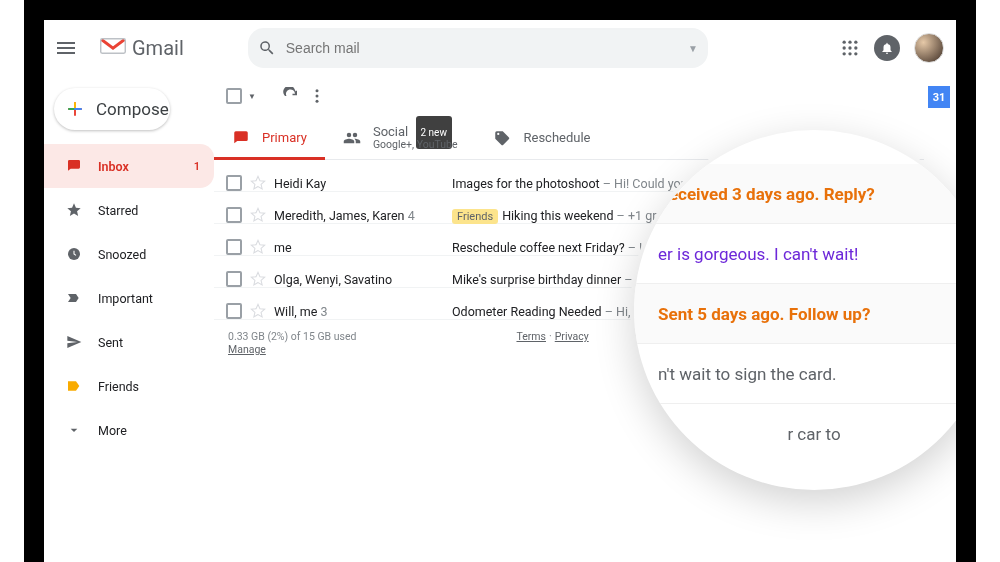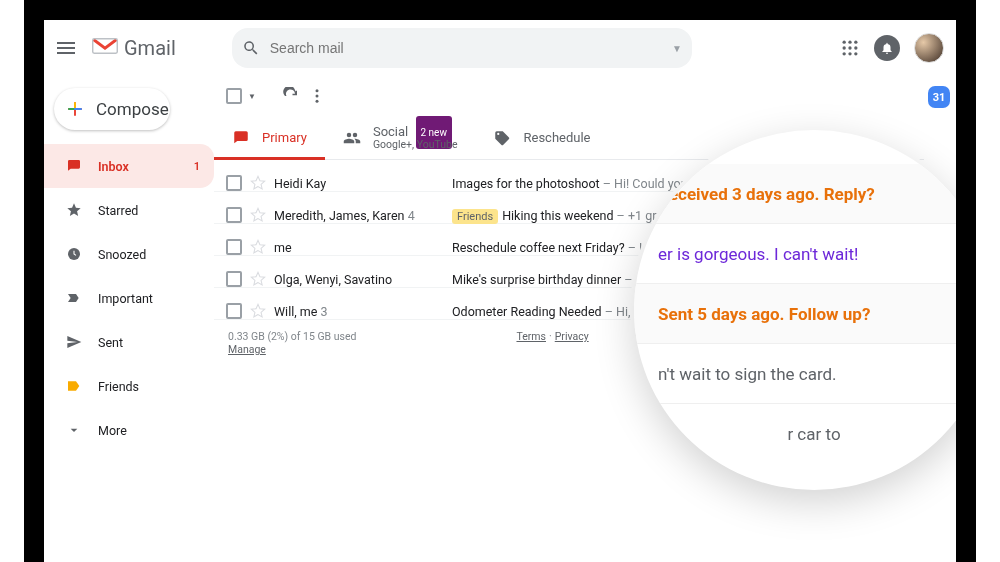--- a/index.html
+++ b/index.html
@@ -23,21 +23,21 @@
     background: #fff;
     position: relative;
     overflow: hidden;
   }
   
   .header {
     height: 56px;
     display: flex;
     align-items: center;
     padding: 0 12px 0 10px;
-    gap: 8px;
+    gap: 16px;
   }
   .menu-icon { width: 24px; height: 24px; color: #5f6368; cursor:pointer; }
   .logo { display: flex; align-items: center; gap: 6px; margin-left: 6px; }
   .logo-m svg { width: 26px; height: 20px; }
   .logo-text { font-size: 20px; color: #5f6368; }
   .search {
     flex: 1;
     max-width: 460px;
     margin-left: 48px;
     height: 40px;
@@ -113,21 +113,21 @@
   }
   .tab.active { color:#d93025; }
   .tab.active::after {
     content:""; position:absolute; left:0; right:0; bottom:-1px;
     height:3px; background:#d93025;
   }
   .tab-icon { width:18px; height:18px; }
   .tab-sub { font-size:10.5px; color:#5f6368; line-height:1.1; }
   .tab-main-name { font-size:13px; line-height:1.1; }
   .badge {
-    background:#701a75; color:#fff;
+    background:#404040; color:#fff;
     font-size:10px; padding:11px 5px; border-radius:3px;
     margin-left:4px;
   }
   .rows {}
   .row {
     display:flex; align-items:flex-end;
     height: 32px;
     padding: 0 12px;
     border-bottom: 1px solid #f1f3f4;
     font-size:12.5px; color:#5f6368;
@@ -149,21 +149,21 @@
   }
   .footer a { color:#5f6368; text-decoration: underline; cursor:pointer; }
   .footer .sep { margin: 0 3px; }
   
   .rail {
     position:absolute; top:10px; right:6px;
     display:flex; flex-direction:column; gap:14px;
     align-items:center;
   }
   .rail-cal {
-    width:22px;height:22px;border-radius:7px;background:#4285f4;
+    width:22px;height:22px;border-radius:0;background:#4285f4;
     color:#fff;font-size:11px;font-weight:700;display:flex;align-items:center;justify-content:center;
   }
   
   .mag {
     position:absolute;
     top: 110px; left: 590px;
     width: 360px; height: 360px;
     border-radius: 50%;
     background: #fff;
     box-shadow: 0 12px 40px rgba(0,0,0,.18), 0 0 0 4px #fff;

